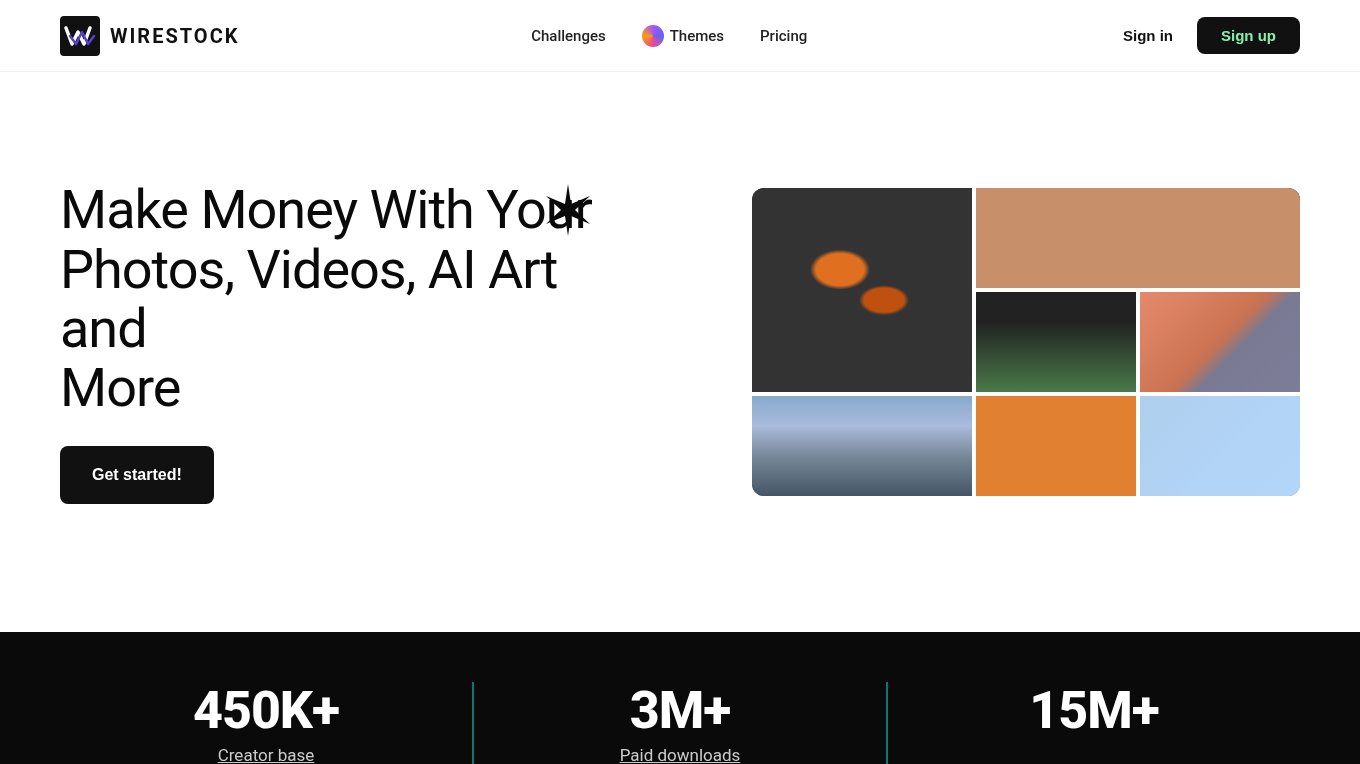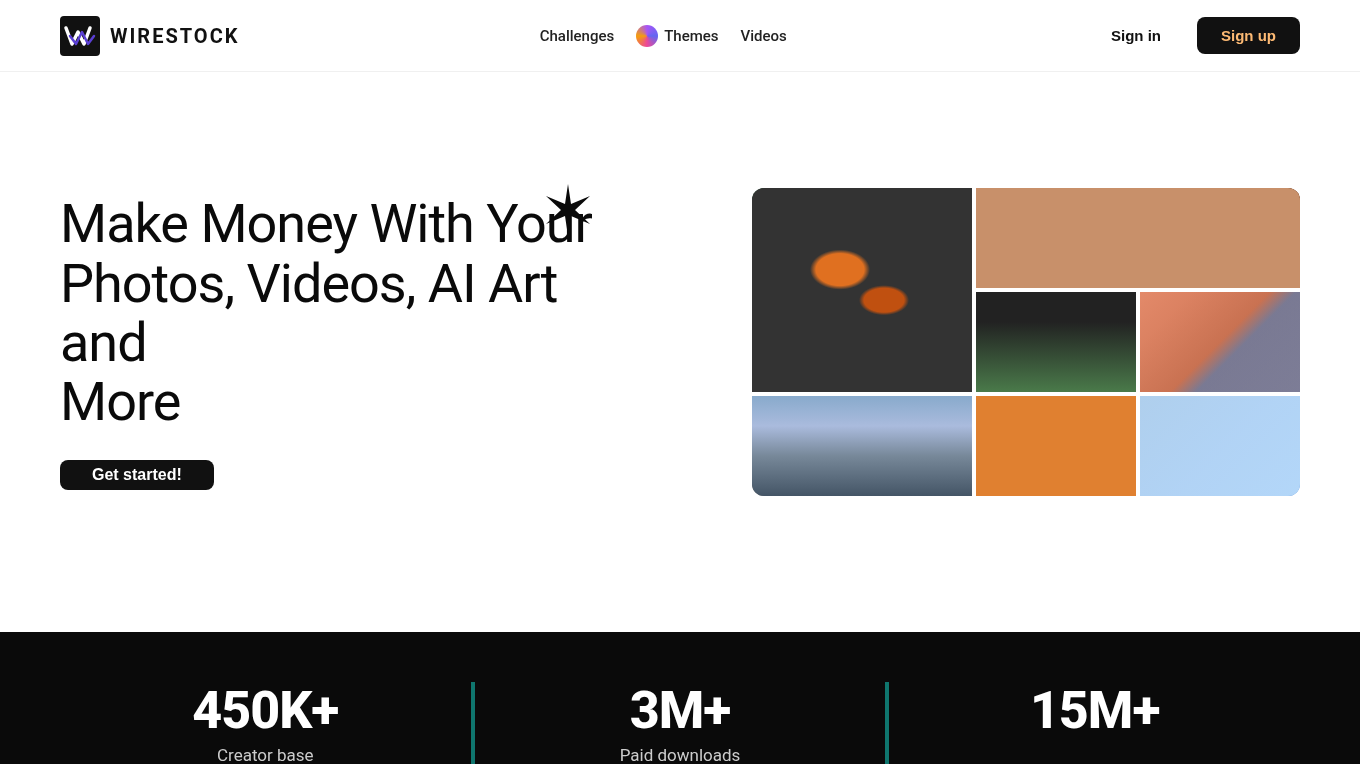--- a/index.html
+++ b/index.html
@@ -37,21 +37,21 @@
     }
 
     .logo-icon {
       width: 40px;
       height: 40px;
     }
 
     .nav-links {
       display: flex;
       align-items: center;
-      gap: 22px;
+      gap: 36px;
     }
 
     .nav-link {
       font-size: 15px;
       color: #222;
       text-decoration: none;
       font-weight: 500;
       cursor: pointer;
       display: flex;
       align-items: center;
@@ -63,39 +63,38 @@
       height: 22px;
       border-radius: 50%;
       background: conic-gradient(#a855f7, #6366f1, #ec4899, #f59e0b, #a855f7);
       display: inline-block;
       flex-shrink: 0;
     }
 
     .nav-actions {
       display: flex;
       align-items: center;
-      gap: 12px;
     }
 
     .btn-signin {
       padding: 10px 24px;
       border: none;
       background: transparent;
       font-size: 15px;
       font-weight: 600;
       color: #111;
       cursor: pointer;
       border-radius: 8px;
     }
 
     .btn-signup {
       padding: 10px 24px;
       border: none;
       background: #111;
-      color: #fdba74;
+      color: #86efac;
       font-size: 15px;
       font-weight: 600;
       cursor: pointer;
       border-radius: 8px;
     }
 
     
     .hero {
       display: flex;
       align-items: center;
@@ -123,21 +122,21 @@
     .hero-subtitle {
       font-size: 17px;
       color: #444;
       line-height: 1.7;
       margin-bottom: 36px;
       max-width: 480px;
     }
 
     .btn-get-started {
       display: inline-block;
-      padding: 6px 32px;
+      padding: 20px 32px;
       background: #111;
       color: #fff;
       border: none;
       border-radius: 8px;
       font-size: 16px;
       font-weight: 600;
       cursor: pointer;
       text-decoration: none;
     }
 
@@ -259,37 +258,38 @@
       justify-content: center;
       align-items: flex-start;
       gap: 0;
       padding: 50px 60px 40px;
     }
 
     .stat-item {
       flex: 1;
       text-align: center;
       padding: 0 20px;
-      border-right: 4px solid #0f766e;
+      border-right: 2px solid #0f766e;
     }
     .stat-item:last-child { border-right: none; }
 
     .stat-number {
       font-size: 52px;
       font-weight: 800;
       color: #fff;
       letter-spacing: -1px;
       line-height: 1.1;
     }
 
     .stat-label {
       font-size: 17px;
       color: #ccc;
       margin-top: 6px;
       font-weight: 400;
+      text-decoration: underline;
     }
 
     
     .hero-wrapper {
       position: relative;
     }
   </style>
 </head>
 <body>
 
@@ -305,21 +305,21 @@
 
   <div class="nav-links">
     <a class="nav-link" href="#">
       <span>Challenges</span>
     </a>
     <a class="nav-link" href="#">
       <span class="themes-dot"></span>
       <span>Themes</span>
     </a>
     <a class="nav-link" href="#">
-      <span>Videos</span>
+      <span>Pricing</span>
     </a>
   </div>
 
   <div class="nav-actions">
     <button class="btn-signin">Sign in</button>
     <button class="btn-signup">Sign up</button>
   </div>
 </nav>
 
 <div class="hero-wrapper">

